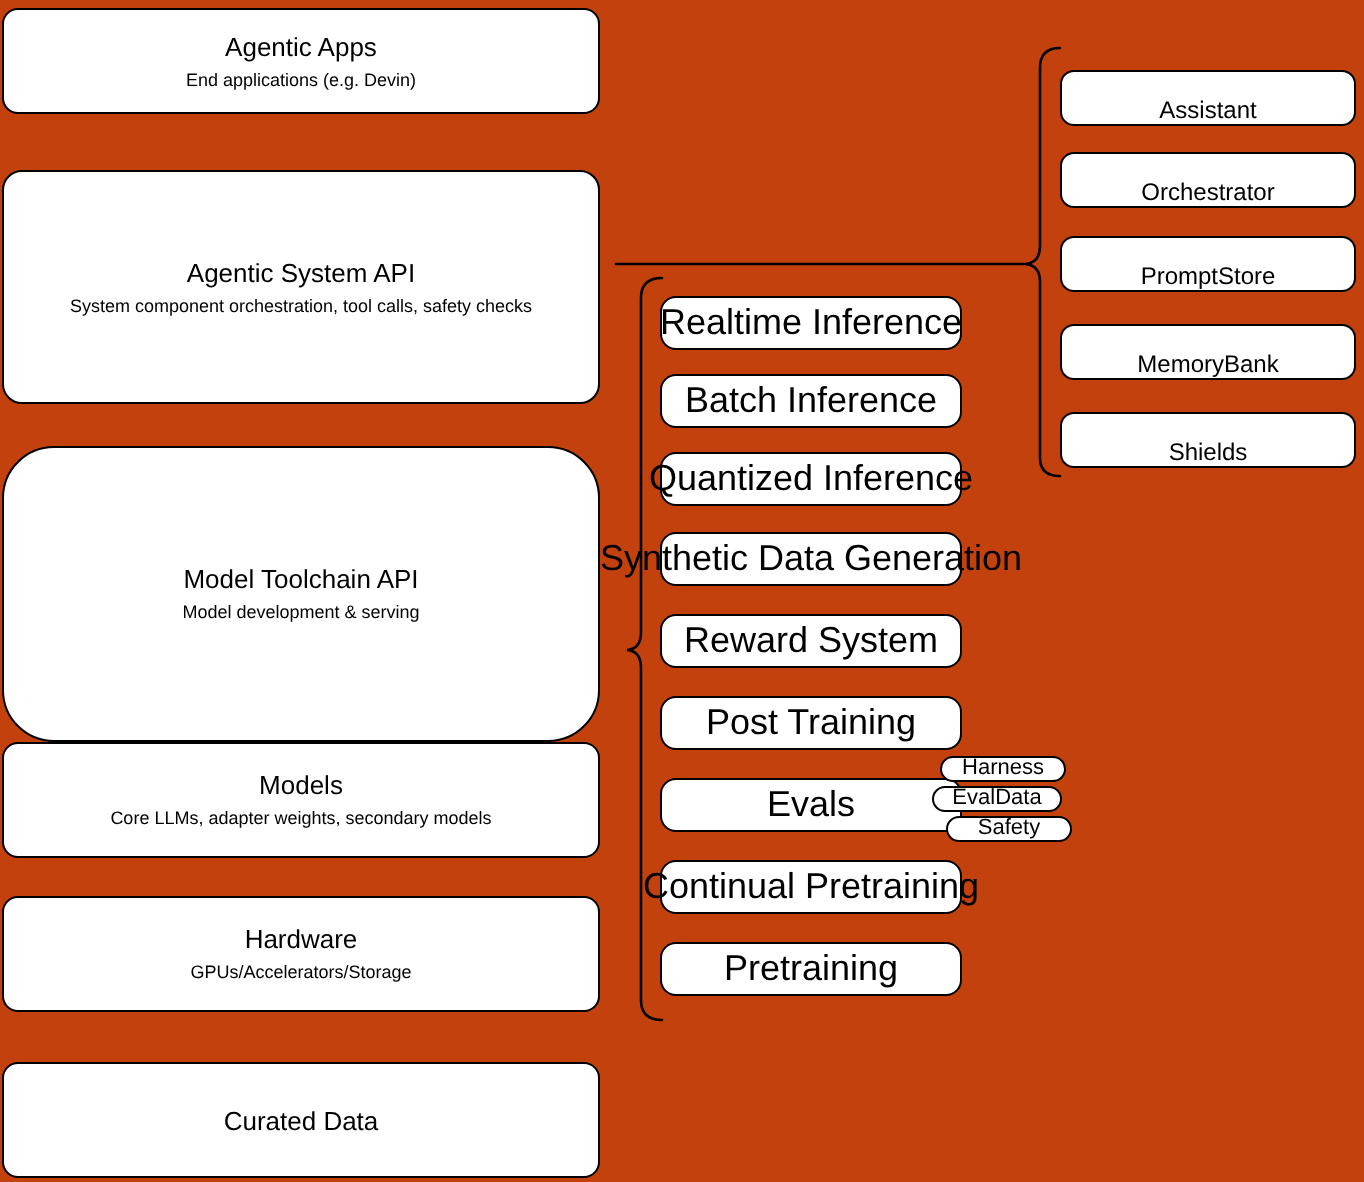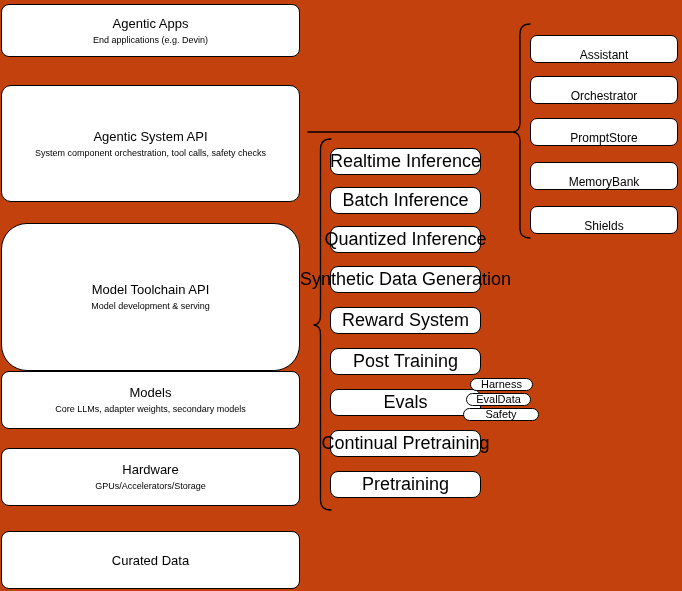--- a/index.html
+++ b/index.html
@@ -155,21 +155,21 @@
   <div class="mbox" style="top:471px">
     <span>Pretraining</span>
   </div>
 
   <div class="pill" style="left:470px; top:378px; width:63px">
     <span>Harness</span>
   </div>
   <div class="pill" style="left:466px; top:393px; width:65px">
     <span>EvalData</span>
   </div>
-  <div class="pill" style="left:463px; top:408px; width:76px">
+  <div class="pill" style="left:473px; top:408px; width:63px">
     <span>Safety</span>
   </div>
 
   <div class="rbox" style="top:35px">
     <span>Assistant</span>
   </div>
   <div class="rbox" style="top:76px">
     <span>Orchestrator</span>
   </div>
   <div class="rbox" style="top:118px">

